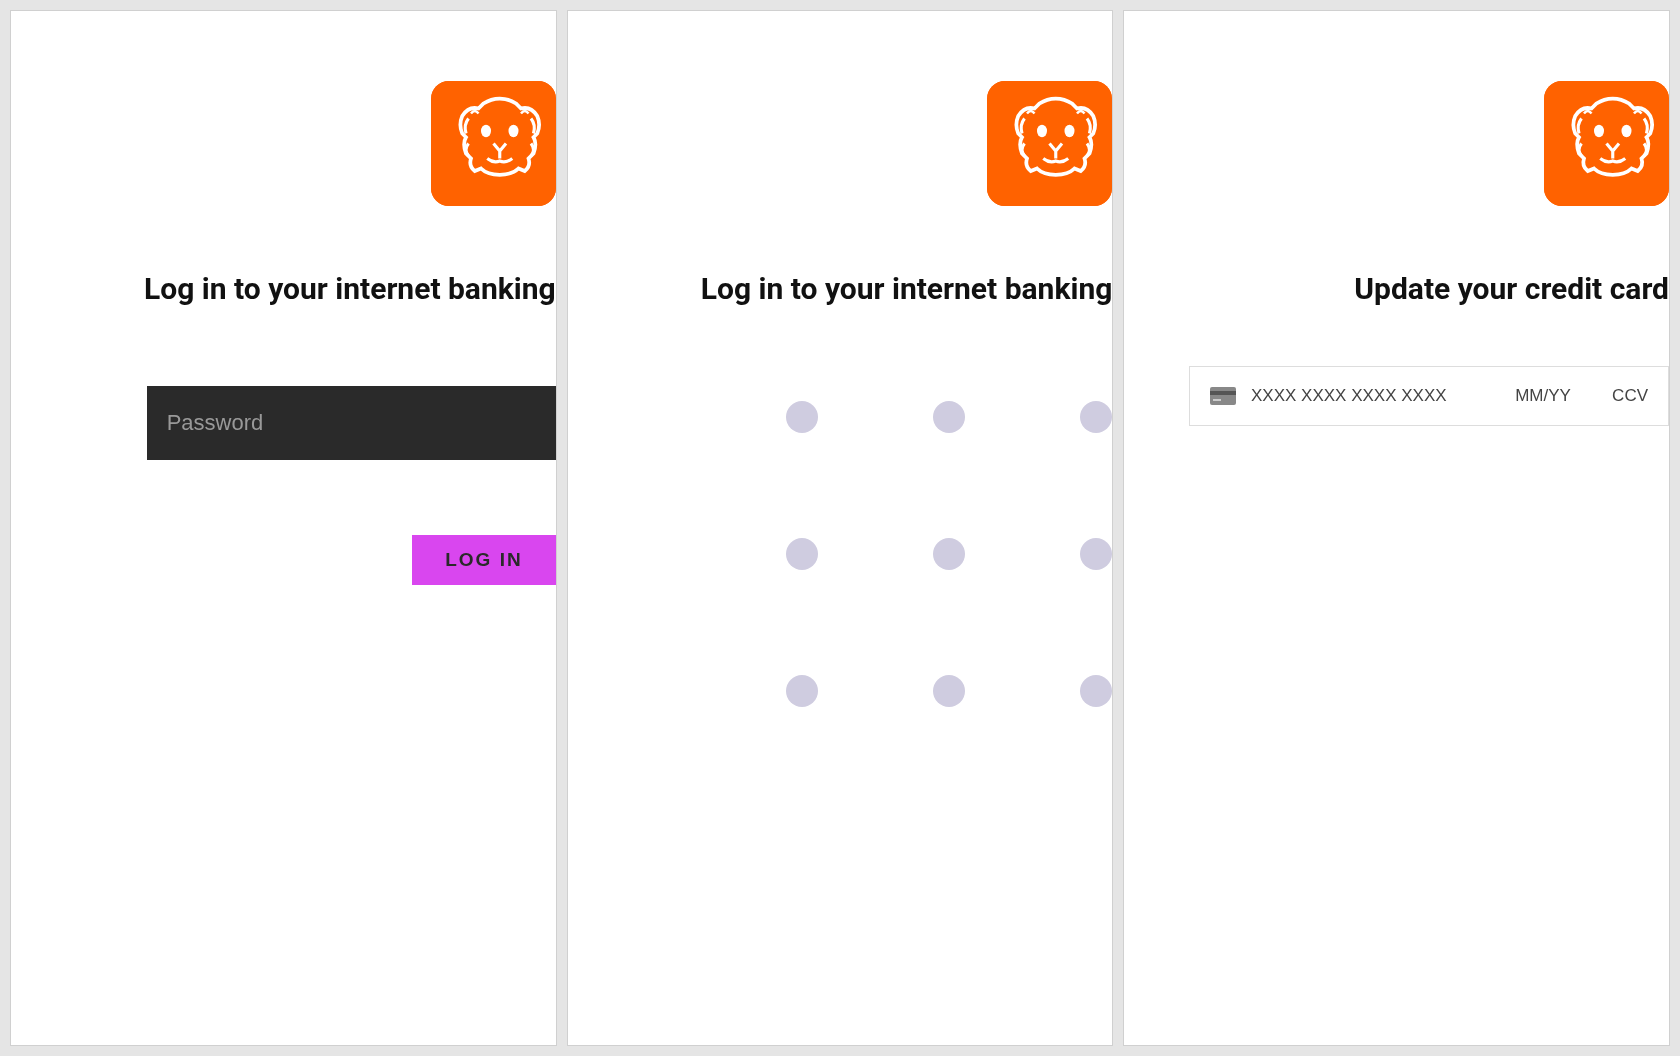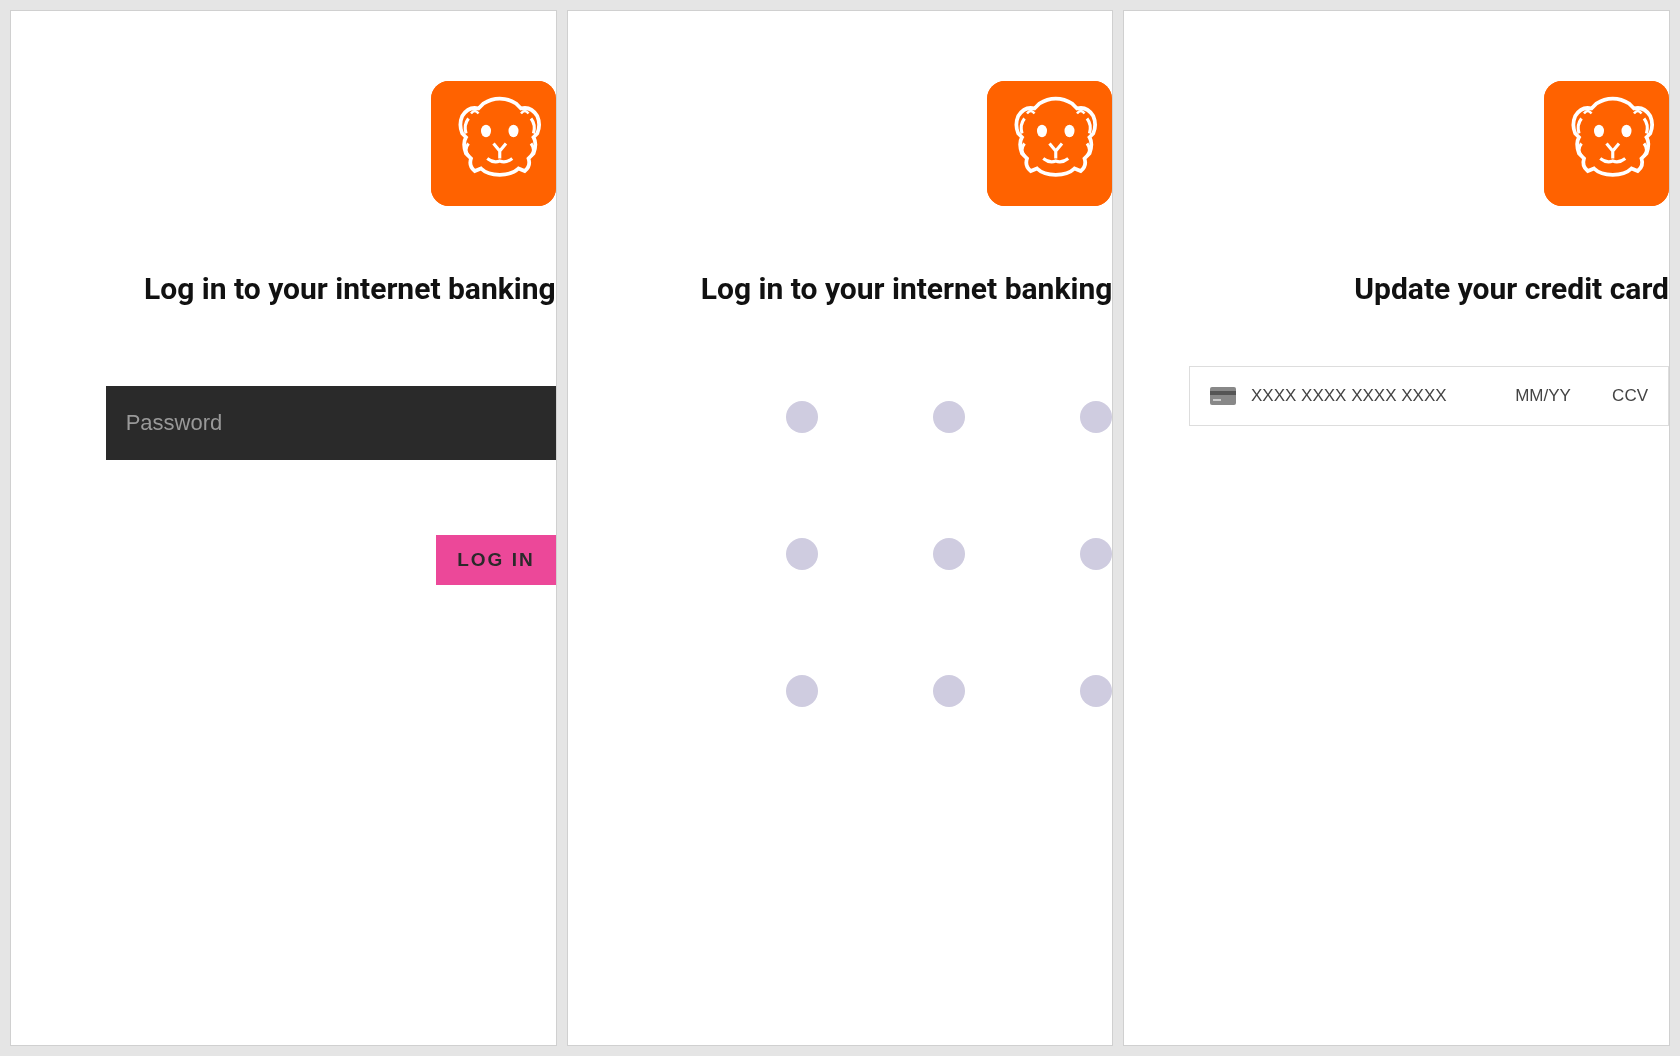--- a/index.html
+++ b/index.html
@@ -54,43 +54,43 @@
       margin-bottom: 80px;
     }
 
     .panel-3 .panel-title {
       margin-bottom: 60px;
       margin-left: 15px;
     }
 
     
     .password-input {
-      width: 450px;
+      width: 409px;
       height: 74px;
       background: #2a2a2a;
       border: none;
       color: #aaa;
       font-size: 22px;
       padding: 0 20px;
       margin-bottom: 75px;
       outline: none;
     }
 
     .password-input::placeholder {
       color: #999;
     }
 
     .btn {
-      background: #ec4899;
+      background: #d946ef;
       border: none;
       color: #2a2a2a;
       font-size: 19px;
       font-weight: 600;
       letter-spacing: 2px;
-      padding: 14px 21px;
+      padding: 14px 33px;
       cursor: pointer;
       text-transform: uppercase;
       margin-left: 48px;
     }
 
     
     .panel-2 .panel-title {
       margin-bottom: 95px;
     }
 

